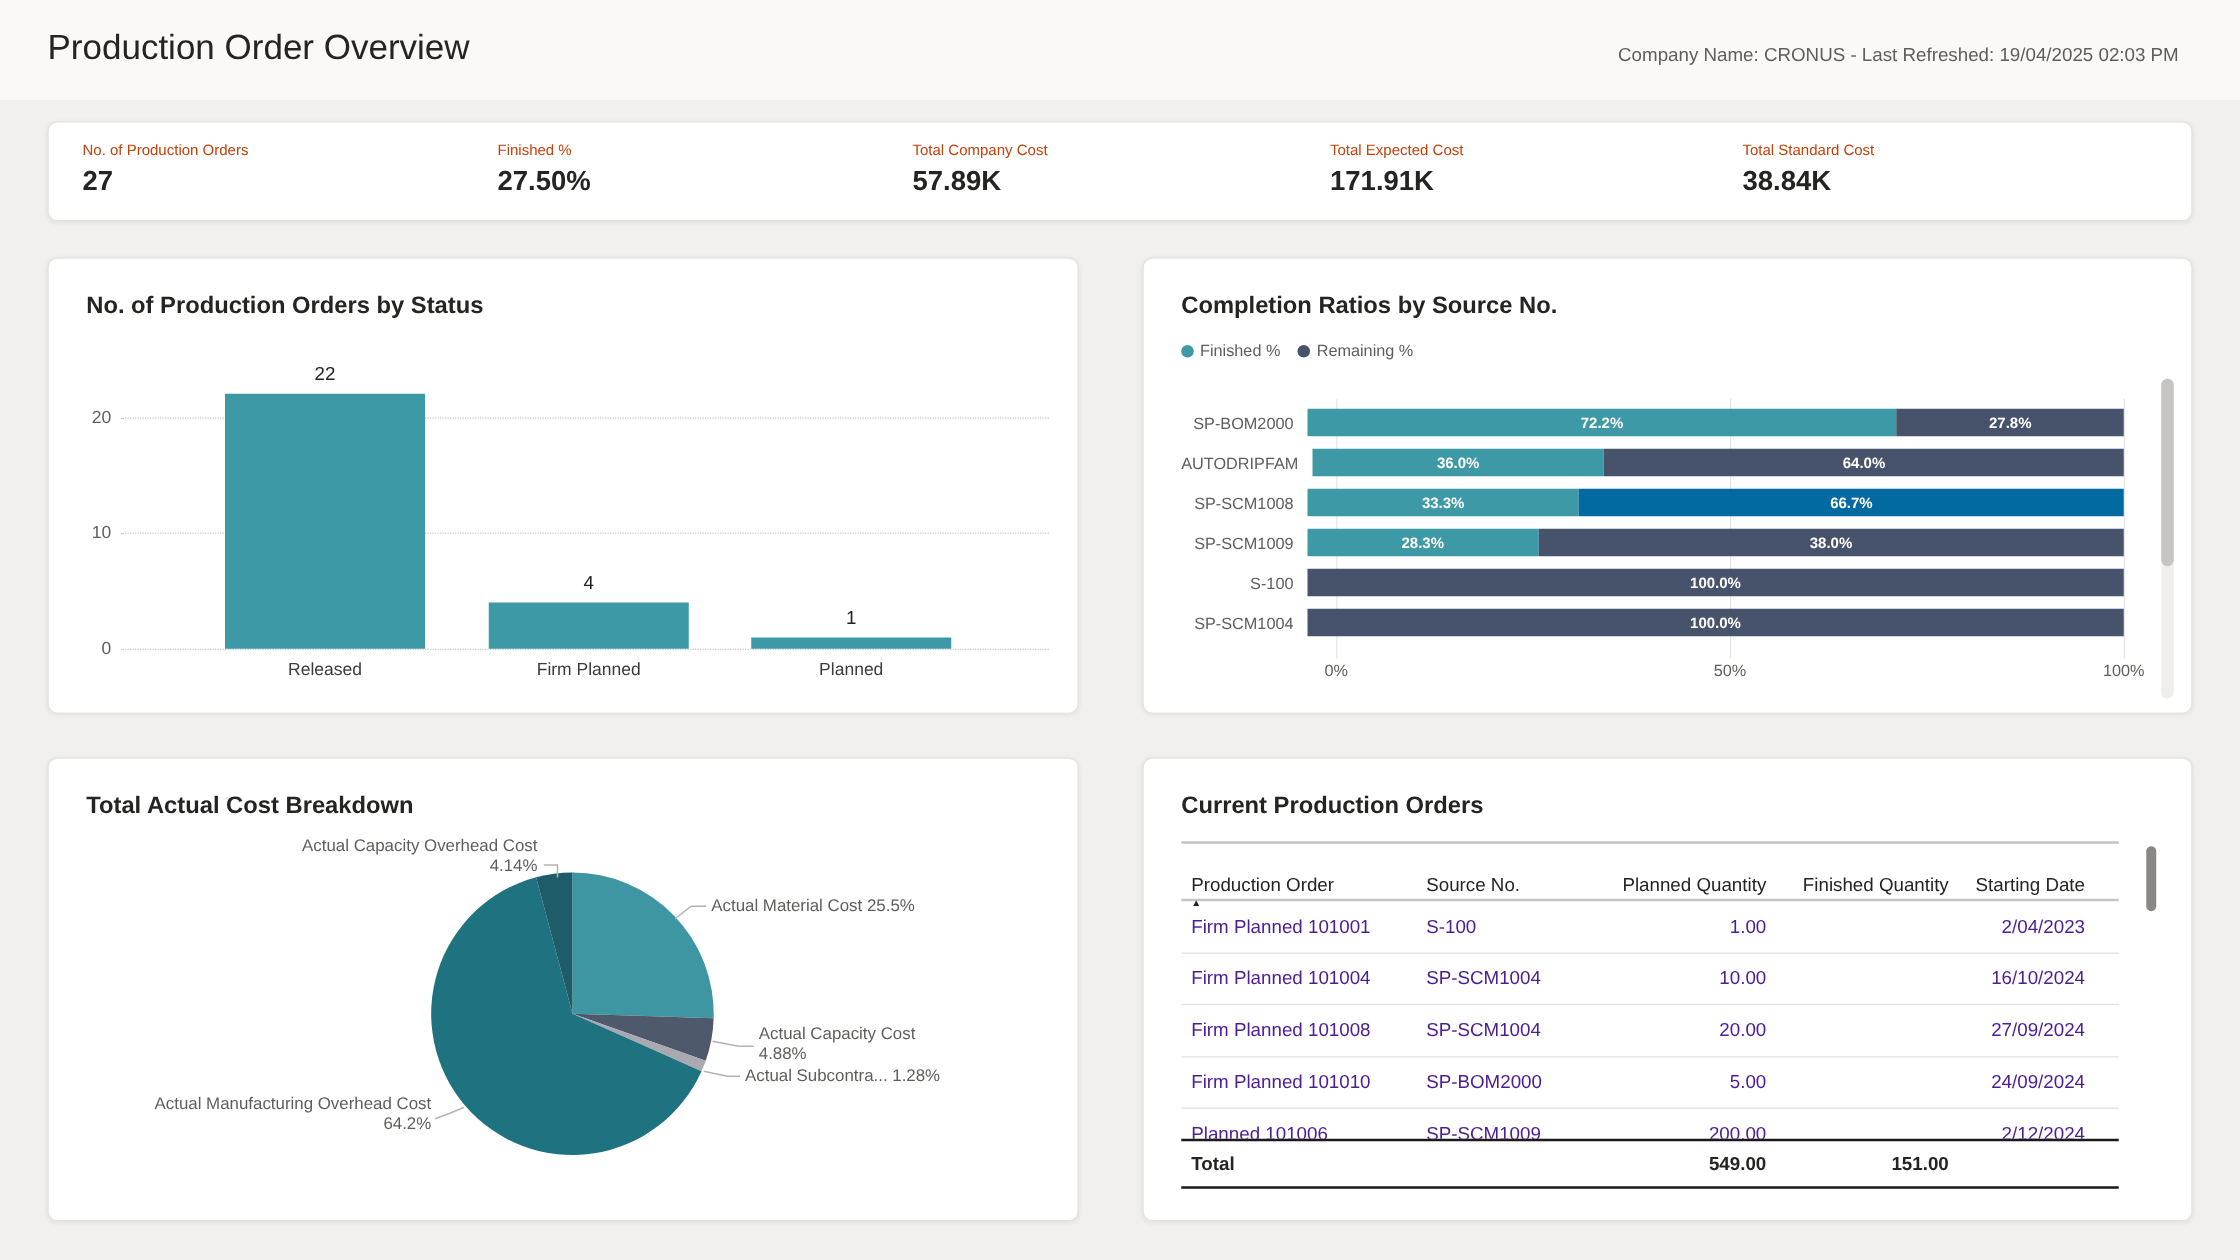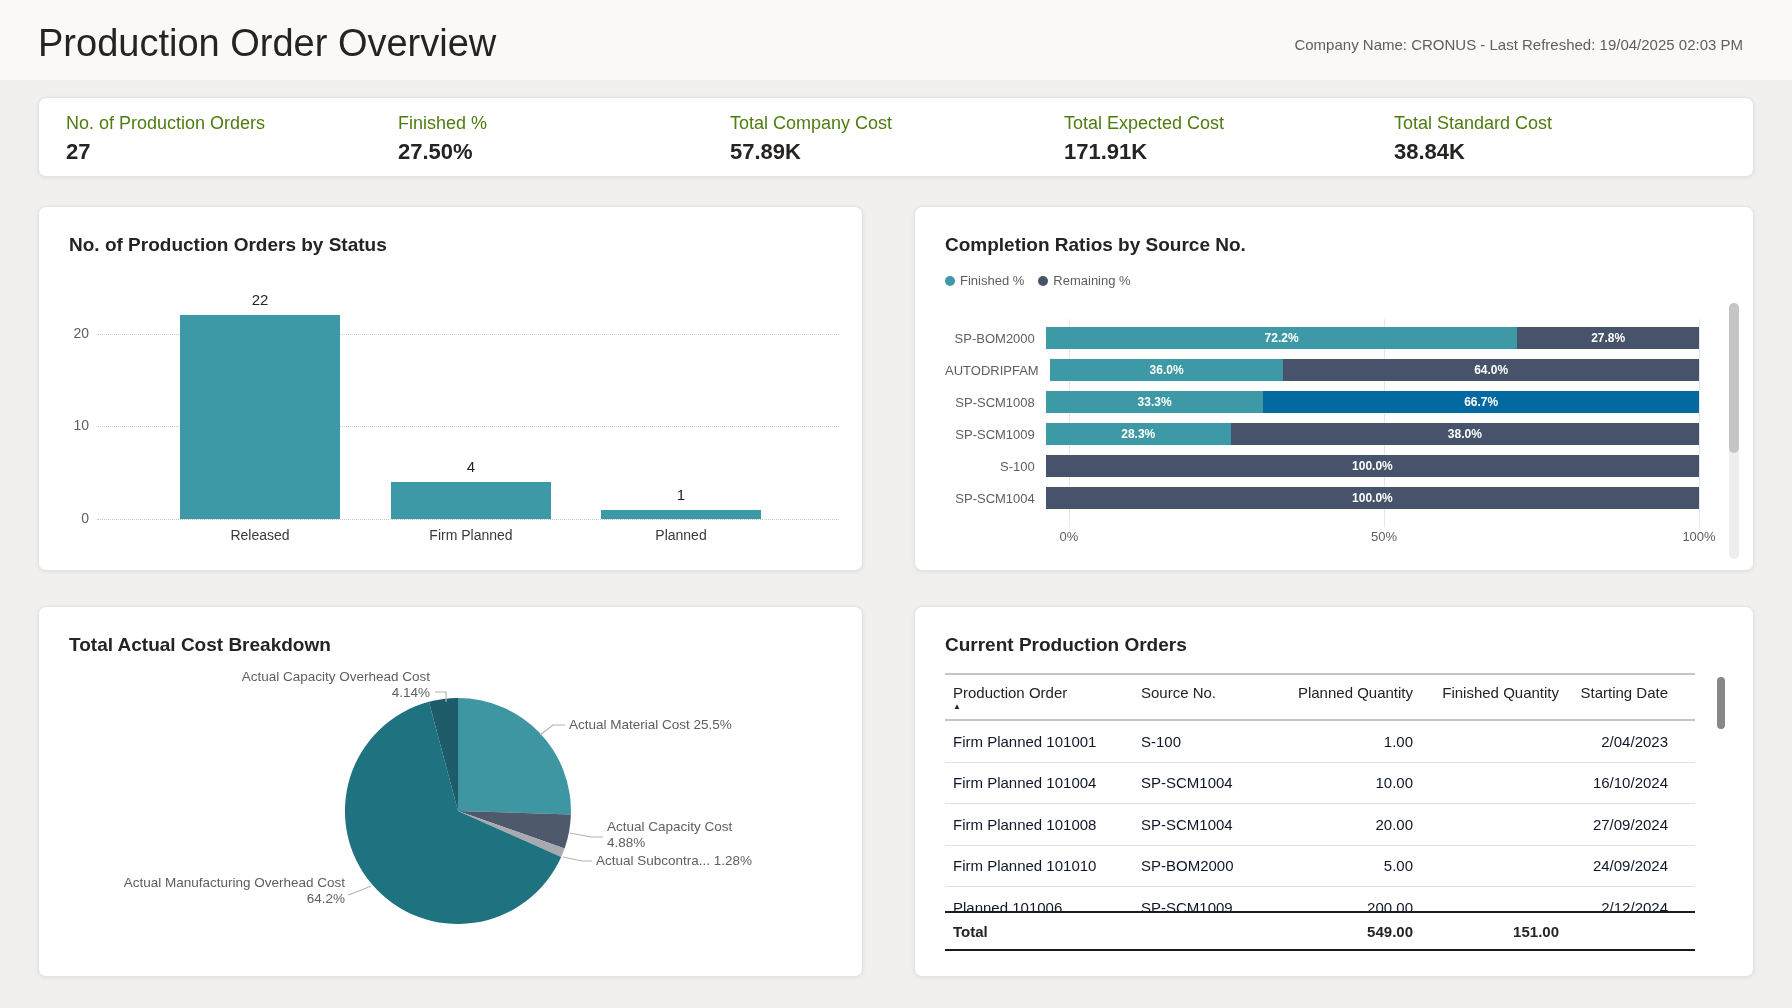--- a/index.html
+++ b/index.html
@@ -1,34 +1,34 @@
 <!DOCTYPE html>
 <html><head>
 <meta charset="utf-8">
 <style>
   * { margin:0; padding:0; box-sizing:border-box; }
   body { font-family:"Liberation Sans", sans-serif; background:#F1F0EF; }
   .page { position:relative; width:1792px; height:1008px; overflow:hidden; background:#F1F0EF; }
   .topbar { position:absolute; left:0; top:0; width:1792px; height:80px; background:#FAF9F8; }
-  .page-title { position:absolute; left:38px; top:22px; font-size:38px; color:#252423; font-weight:normal; }
+  .page-title { position:absolute; left:38px; top:22px; font-size:28px; color:#252423; font-weight:normal; }
   .company-meta { position:absolute; right:49px; top:36px; font-size:15px; color:#605E5C; }
 
   .card { position:absolute; background:#FFFFFF; border:1px solid #E4E3E2; border-radius:8px;
           box-shadow:0 1px 4px rgba(0,0,0,0.07); }
   #kpi-card  { left:38px;  top:97px;  width:1716px; height:80px; }
   #card-bar  { left:38px;  top:206px; width:825px;  height:365px; }
   #card-stack{ left:914px; top:206px; width:840px;  height:365px; }
   #card-pie  { left:38px;  top:606px; width:825px;  height:371px; }
   #card-table{ left:914px; top:606px; width:840px;  height:371px; }
 
   .card-title { position:absolute; left:30px; top:27px; font-size:19px; font-weight:bold; color:#252423; }
 
   
   .kpi { position:absolute; top:15px; }
-  .kpi-label { font-size:18px; color:#4d7c0f; margin-bottom:5px; }
+  .kpi-label { font-size:12px; color:#c2410c; margin-bottom:5px; }
   .kpi-value { font-size:22px; font-weight:bold; color:#252423; }
 
   
   #bar-chart-area { position:absolute; left:0; top:0; width:825px; height:365px; }
   .ytick { position:absolute; left:10px; width:40px; text-align:right; font-size:14px; color:#605E5C; }
   .gridline-h { position:absolute; left:58px; width:742px; height:0; border-top:1px dotted #CBCAC9; }
   .bar { position:absolute; width:160px; }
   .bar-value { position:absolute; width:80px; text-align:center; font-size:15px; color:#252423; }
   .xlabel { position:absolute; top:320px; width:180px; text-align:center; font-size:14px; color:#3B3A39; }
 
@@ -50,25 +50,25 @@
   .vscroll-thumb { position:absolute; left:0; top:0; width:10px; height:150px; background:#C6C5C4; border-radius:5px; }
 
   
   #pie-svg { position:absolute; left:0; top:0; }
   .pie-label { font-size:13.5px; fill:#605E5C; font-family:"Liberation Sans", sans-serif; }
 
   
   .t-grid { display:grid; grid-template-columns:196px 140px 132px 146px 136px; }
   #table-wrap { position:absolute; left:30px; top:66px; width:750px; }
   #table-header { height:48px; border-top:2px solid #C6C4C2; border-bottom:2px solid #C6C4C2; }
-  .th { font-size:15px; color:#252423; padding-top:9px; }
+  .th { font-size:15px; color:#252423; padding-top:25px; }
   .th.c0 { display:flex; flex-direction:column; align-items:flex-start; }
   .sort-arrow { font-size:8px; color:#252423; margin-top:2px; line-height:8px; }
   #table-body { height:190px; overflow:hidden; }
-  .t-row { height:41.5px; align-items:center; border-bottom:1px solid #E1E0DE; font-size:15px; color:#0f172a; }
+  .t-row { height:41.5px; align-items:center; border-bottom:1px solid #E1E0DE; font-size:15px; color:#4c1d95; }
   #table-total { height:40px; align-items:center; border-top:2px solid #1B1B1B; border-bottom:2px solid #1B1B1B;
                  font-size:15px; font-weight:bold; color:#252423; }
   .c0 { text-align:left; padding-left:8px; }
   .c1 { text-align:left; }
   .c2, .c3 { text-align:right; }
   .c4 { text-align:right; padding-right:27px; }
   .table-scroll-thumb { position:absolute; right:28px; top:70px; width:8px; height:52px; background:#8A8886; border-radius:4px; }
 </style>
 </head>
 <body>

